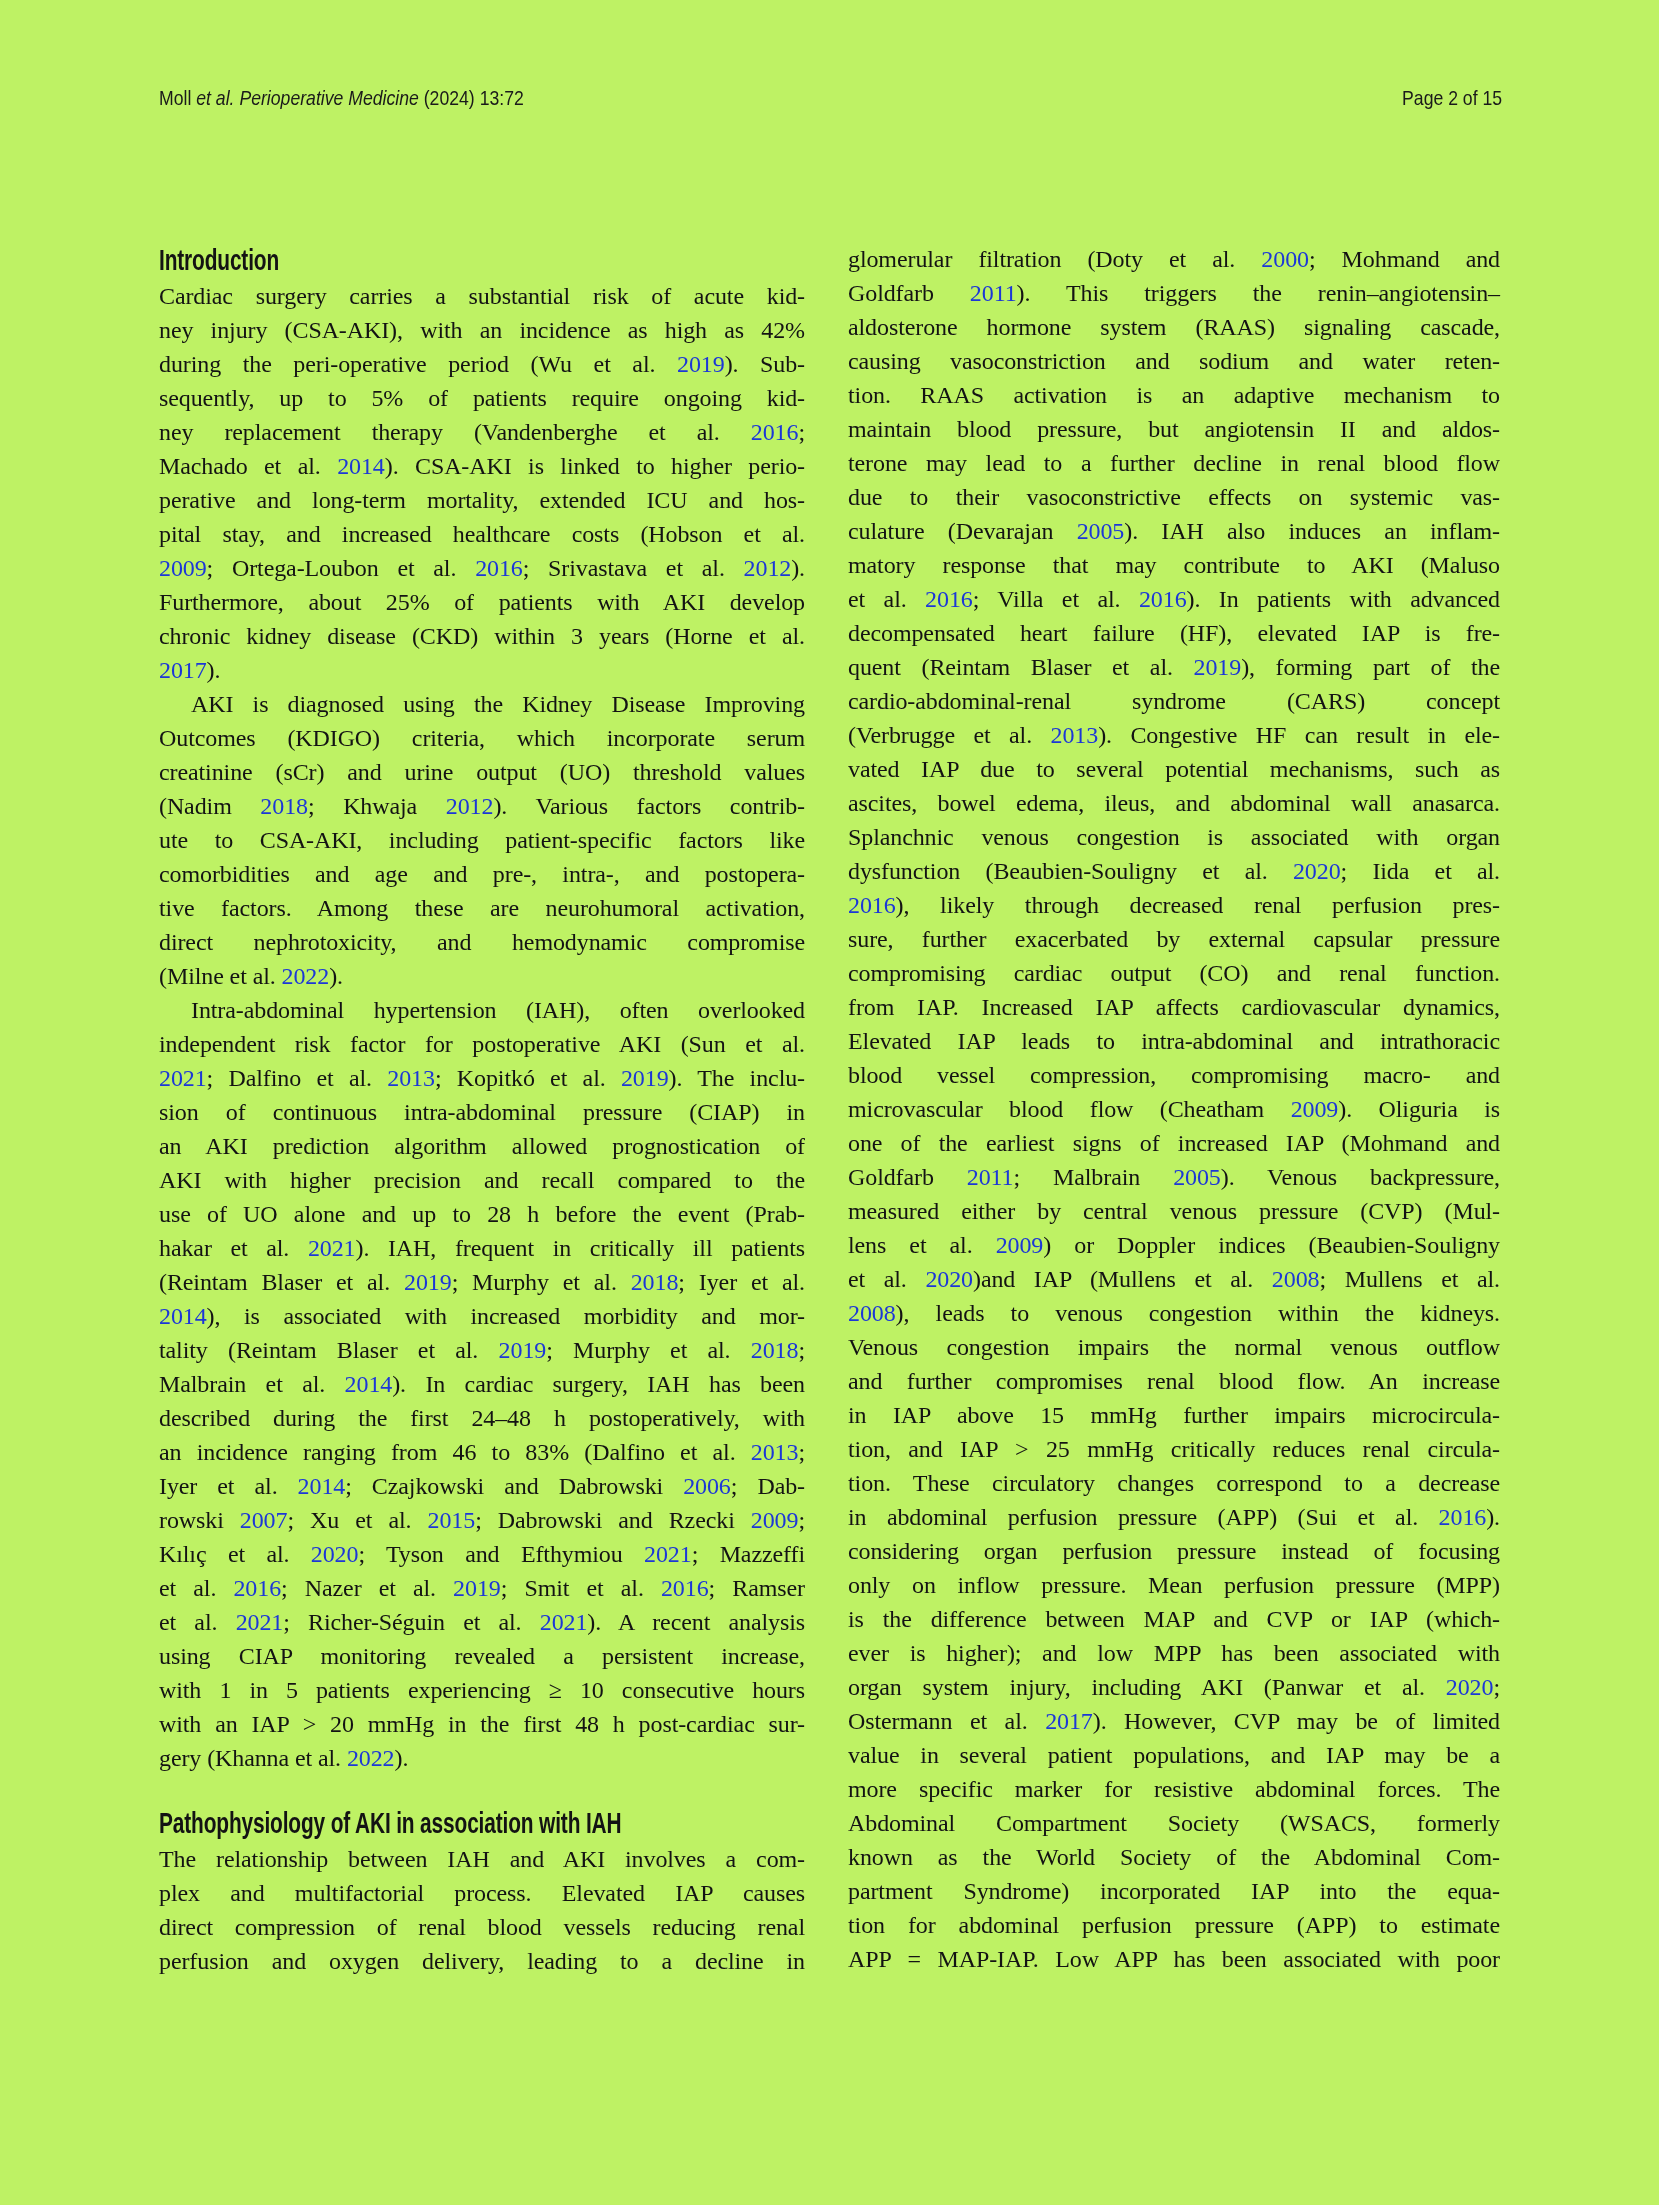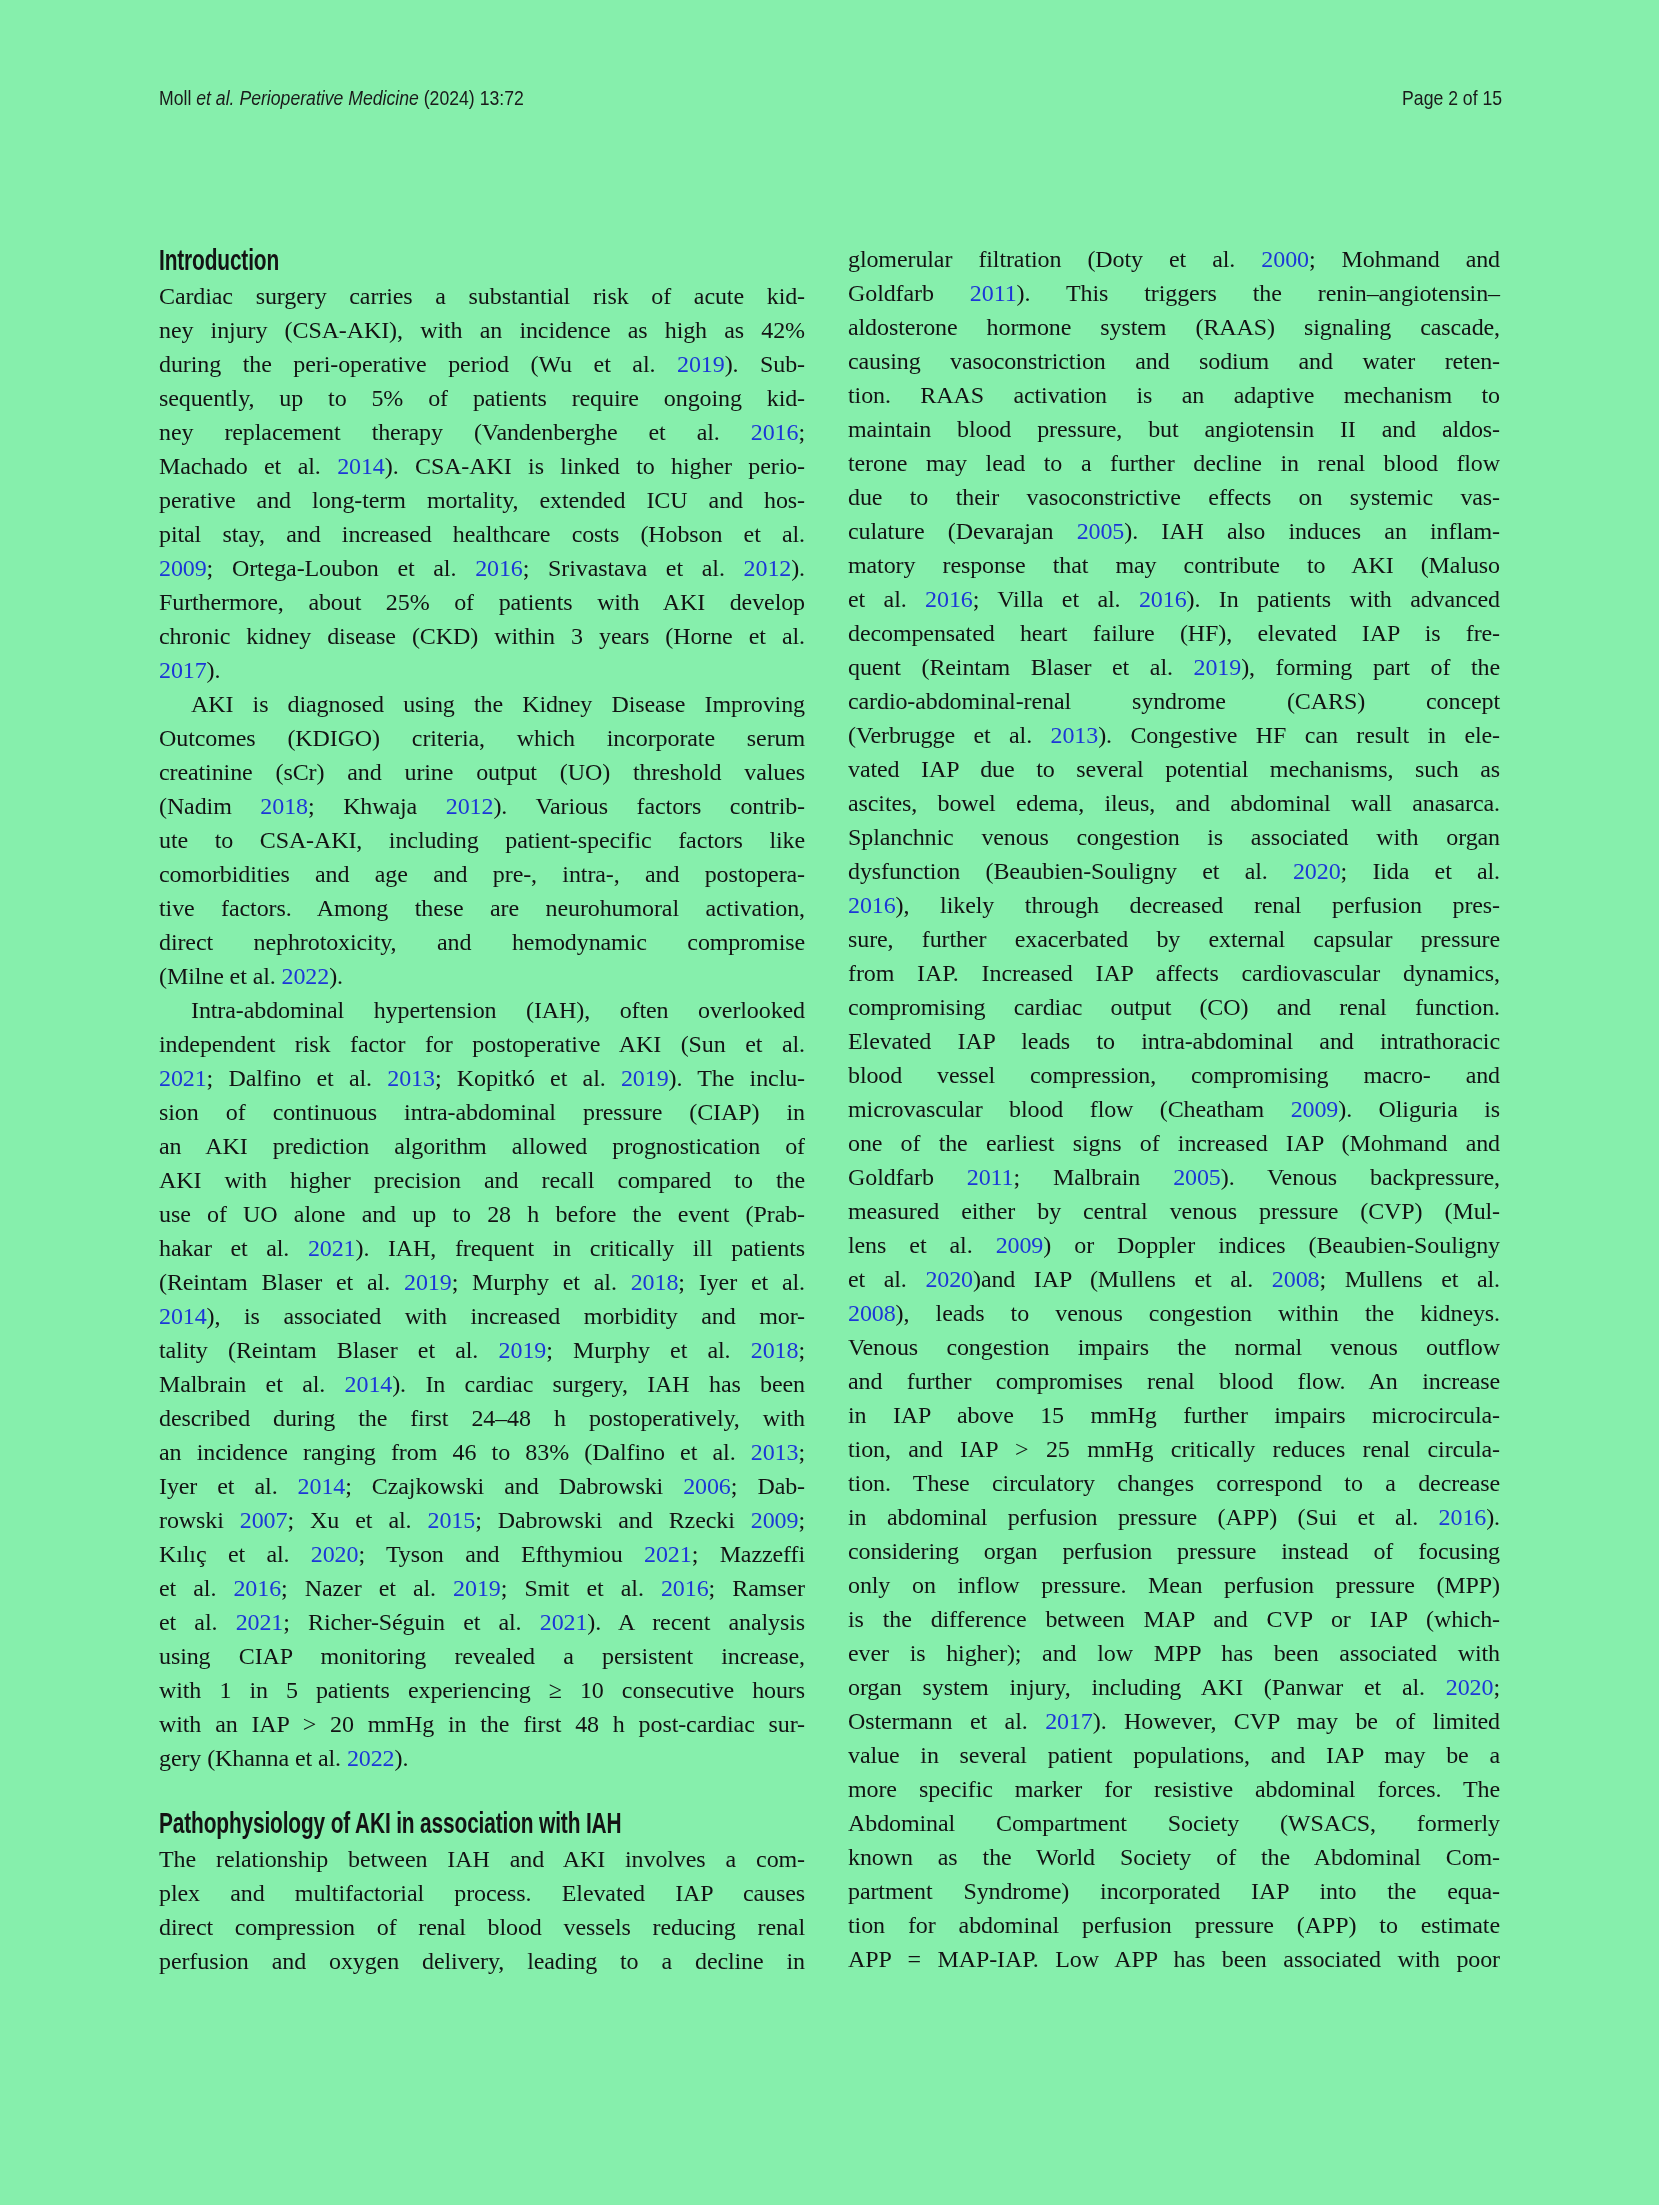--- a/index.html
+++ b/index.html
@@ -39,21 +39,21 @@
     text-align:justify;text-align-last:justify;-moz-text-align-last:justify;
     white-space:normal;
   }
   .line.endleft{text-align-last:left;-moz-text-align-last:left;}
   .line.ind{text-indent:32px;}
   .cite{color:var(--link,#1c37d7);}
 </style>
 </head>
 <body>
 
-<div class="page" style="color: rgb(19, 19, 19); background: #86efac;">
+<div class="page" style="color: rgb(19, 19, 19); background: #bef264;">
 
   <div class="runhead">
     <div class="rh-left"><span>Moll </span><span class="it">et al. Perioperative Medicine</span><span>  (2024) 13:72</span></div>
     <div class="rh-right">Page 2 of 15</div>
   </div>
 
   <section class="col col-left">
       <div class="h1"><span class="hx">Introduction</span></div>
       <div class="para">
         <div class="line">Cardiac surgery carries a substantial risk of acute kid-</div>
@@ -129,22 +129,22 @@
         <div class="line">decompensated heart failure (HF), elevated IAP is fre-</div>
         <div class="line">quent (Reintam Blaser et al. <span class="cite">2019</span>), forming part of the</div>
         <div class="line">cardio-abdominal-renal syndrome (CARS) concept</div>
         <div class="line">(Verbrugge et al. <span class="cite">2013</span>). Congestive HF can result in ele-</div>
         <div class="line">vated IAP due to several potential mechanisms, such as</div>
         <div class="line">ascites, bowel edema, ileus, and abdominal wall anasarca.</div>
         <div class="line">Splanchnic venous congestion is associated with organ</div>
         <div class="line">dysfunction (Beaubien-Souligny et al. <span class="cite">2020</span>; Iida et al.</div>
         <div class="line"><span class="cite">2016</span>), likely through decreased renal perfusion pres-</div>
         <div class="line">sure, further exacerbated by external capsular pressure</div>
+        <div class="line">compromising cardiac output (CO) and renal function.</div>
         <div class="line">from IAP. Increased IAP affects cardiovascular dynamics,</div>
-        <div class="line">compromising cardiac output (CO) and renal function.</div>
         <div class="line">Elevated IAP leads to intra-abdominal and intrathoracic</div>
         <div class="line">blood vessel compression, compromising macro- and</div>
         <div class="line">microvascular blood flow (Cheatham <span class="cite">2009</span>). Oliguria is</div>
         <div class="line">one of the earliest signs of increased IAP (Mohmand and</div>
         <div class="line">Goldfarb <span class="cite">2011</span>; Malbrain <span class="cite">2005</span>). Venous backpressure,</div>
         <div class="line">measured either by central venous pressure (CVP) (Mul-</div>
         <div class="line">lens et al. <span class="cite">2009</span>) or Doppler indices (Beaubien-Souligny</div>
         <div class="line">et al. <span class="cite">2020</span>)and IAP (Mullens et al. <span class="cite">2008</span>; Mullens et al.</div>
         <div class="line"><span class="cite">2008</span>), leads to venous congestion within the kidneys.</div>
         <div class="line">Venous congestion impairs the normal venous outflow</div>

